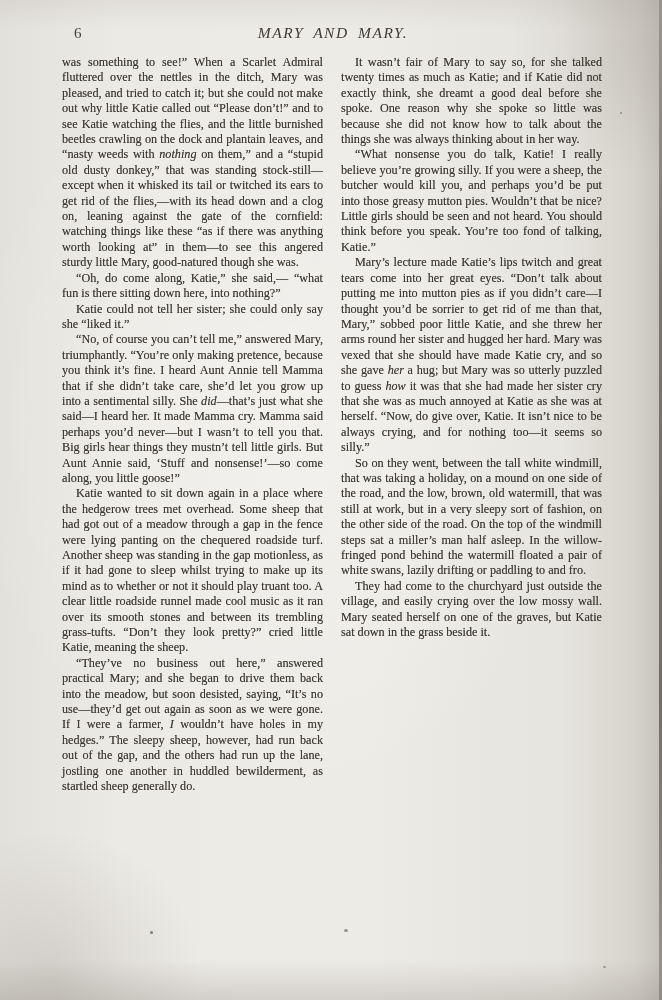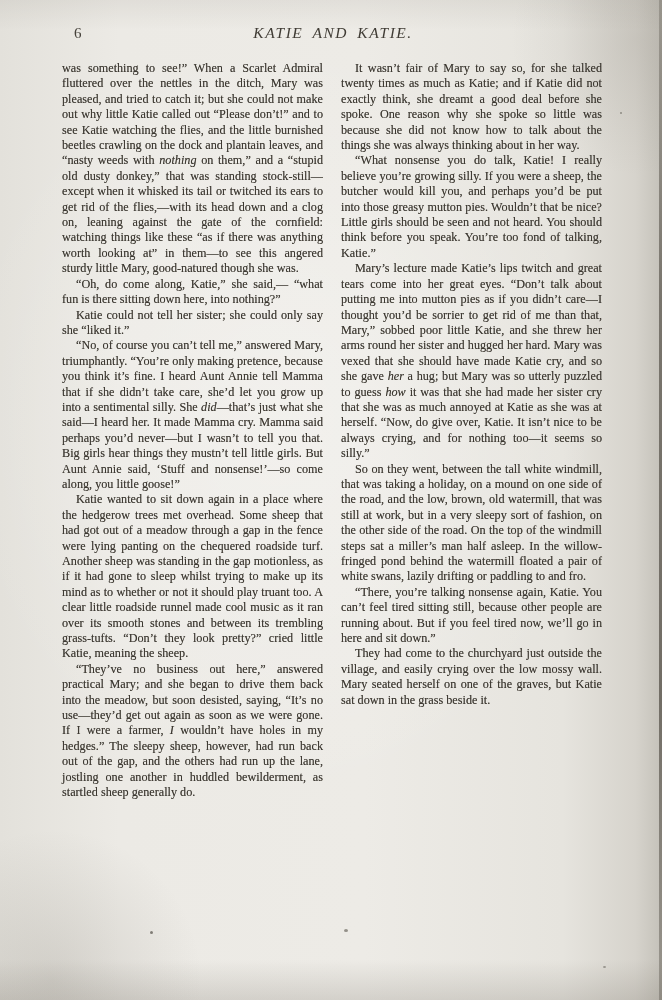--- a/index.html
+++ b/index.html
@@ -31,21 +31,21 @@
     position: absolute; left: 12px; top: 1px;
     font-size: 15px; color: #45413a;
   }
   .running-title {
     display: block; text-align: center;
     font-style: italic; font-size: 15.5px;
     letter-spacing: 1.5px; word-spacing: 4px;
     color: #403c35;
   }
   .columns {
-    position: absolute; top: 61px; left: 62px; width: 541px;
+    position: absolute; top: 55px; left: 62px; width: 541px;
     display: flex; gap: 18px;
   }
   .col {
     width: 261px;
     font-size: 12.2px; line-height: 15.4px;
     text-align: justify;
     text-shadow: 0 0 0.4px rgba(60,56,49,0.55);
   }
   .col p { margin: 0; text-indent: 14px; }
   .col p.noindent { text-indent: 0; }
@@ -55,38 +55,37 @@
   .s3 { right: 40px; top: 112px; width: 2px; height: 2px; opacity: .5; }
   .s4 { right: 56px; top: 966px; width: 3px; height: 2px; opacity: .45; }
 </style>
 </head>
 <body>
 
 <div class="page">
 
   <div class="header">
     <span class="pagenum">6</span>
-    <span class="running-title">KATIE AND KATIE.</span>
+    <span class="running-title">MARY AND MARY.</span>
   </div>
 
   <div class="columns">
     <div class="col">
         <p class="para noindent">was something to see!” When a Scarlet Admiral fluttered over the nettles in the ditch, Mary was pleased, and tried to catch it; but she could not make out why little Katie called out “Please don’t!” and to see Katie watching the flies, and the little burnished beetles crawling on the dock and plantain leaves, and “nasty weeds with <i>nothing</i> on them,” and a “stupid old dusty donkey,” that was standing stock-still—except when it whisked its tail or twitched its ears to get rid of the flies,—with its head down and a clog on, leaning against the gate of the cornfield: watching things like these “as if there was anything worth looking at” in them—to see this angered sturdy little Mary, good-natured though she was.</p>
         <p class="para">“Oh, do come along, Katie,” she said,— “what fun is there sitting down here, into nothing?”</p>
         <p class="para">Katie could not tell her sister; she could only say she “liked it.”</p>
         <p class="para">“No, of course you can’t tell me,” answered Mary, triumphantly. “You’re only making pretence, because you think it’s fine. I heard Aunt Annie tell Mamma that if she didn’t take care, she’d let you grow up into a sentimental silly. She <i>did</i>—that’s just what she said—I heard her. It made Mamma cry. Mamma said perhaps you’d never—but I wasn’t to tell you that. Big girls hear things they mustn’t tell little girls. But Aunt Annie said, ‘Stuff and nonsense!’—so come along, you little goose!”</p>
         <p class="para">Katie wanted to sit down again in a place where the hedgerow trees met overhead. Some sheep that had got out of a meadow through a gap in the fence were lying panting on the chequered roadside turf. Another sheep was standing in the gap motionless, as if it had gone to sleep whilst trying to make up its mind as to whether or not it should play truant too. A clear little roadside runnel made cool music as it ran over its smooth stones and between its trembling grass-tufts. “Don’t they look pretty?” cried little Katie, meaning the sheep.</p>
         <p class="para">“They’ve no business out here,” answered practical Mary; and she began to drive them back into the meadow, but soon desisted, saying, “It’s no use—they’d get out again as soon as we were gone. If I were a farmer, <i>I</i> wouldn’t have holes in my hedges.” The sleepy sheep, however, had run back out of the gap, and the others had run up the lane, jostling one another in huddled bewilderment, as startled sheep generally do.</p>
       </div>
     <div class="col">
         <p class="para">It wasn’t fair of Mary to say so, for she talked twenty times as much as Katie; and if Katie did not exactly think, she dreamt a good deal before she spoke. One reason why she spoke so little was because she did not know how to talk about the things she was always thinking about in her way.</p>
         <p class="para">“What nonsense you do talk, Katie! I really believe you’re growing silly. If you were a sheep, the butcher would kill you, and perhaps you’d be put into those greasy mutton pies. Wouldn’t that be nice? Little girls should be seen and not heard. You should think before you speak. You’re too fond of talking, Katie.”</p>
         <p class="para">Mary’s lecture made Katie’s lips twitch and great tears come into her great eyes. “Don’t talk about putting me into mutton pies as if you didn’t care—I thought you’d be sorrier to get rid of me than that, Mary,” sobbed poor little Katie, and she threw her arms round her sister and hugged her hard. Mary was vexed that she should have made Katie cry, and so she gave <i>her</i> a hug; but Mary was so utterly puzzled to guess <i>how</i> it was that she had made her sister cry that she was as much annoyed at Katie as she was at herself. “Now, do give over, Katie. It isn’t nice to be always crying, and for nothing too—it seems so silly.”</p>
         <p class="para">So on they went, between the tall white windmill, that was taking a holiday, on a mound on one side of the road, and the low, brown, old watermill, that was still at work, but in a very sleepy sort of fashion, on the other side of the road. On the top of the windmill steps sat a miller’s man half asleep. In the willow-fringed pond behind the watermill floated a pair of white swans, lazily drifting or paddling to and fro.</p>
-        <p class="para">“There, you’re talking nonsense again, Katie. You can’t feel tired sitting still, because other people are running about. But if you feel tired now, we’ll go in here and sit down.”</p>
         <p class="para">They had come to the churchyard just outside the village, and easily crying over the low mossy wall. Mary seated herself on one of the graves, but Katie sat down in the grass beside it.</p>
       </div>
   </div>
 
   <div class="edge-line"></div>
   <div class="speck s1"></div>
   <div class="speck s2"></div>
   <div class="speck s3"></div>
   <div class="speck s4"></div>
 

